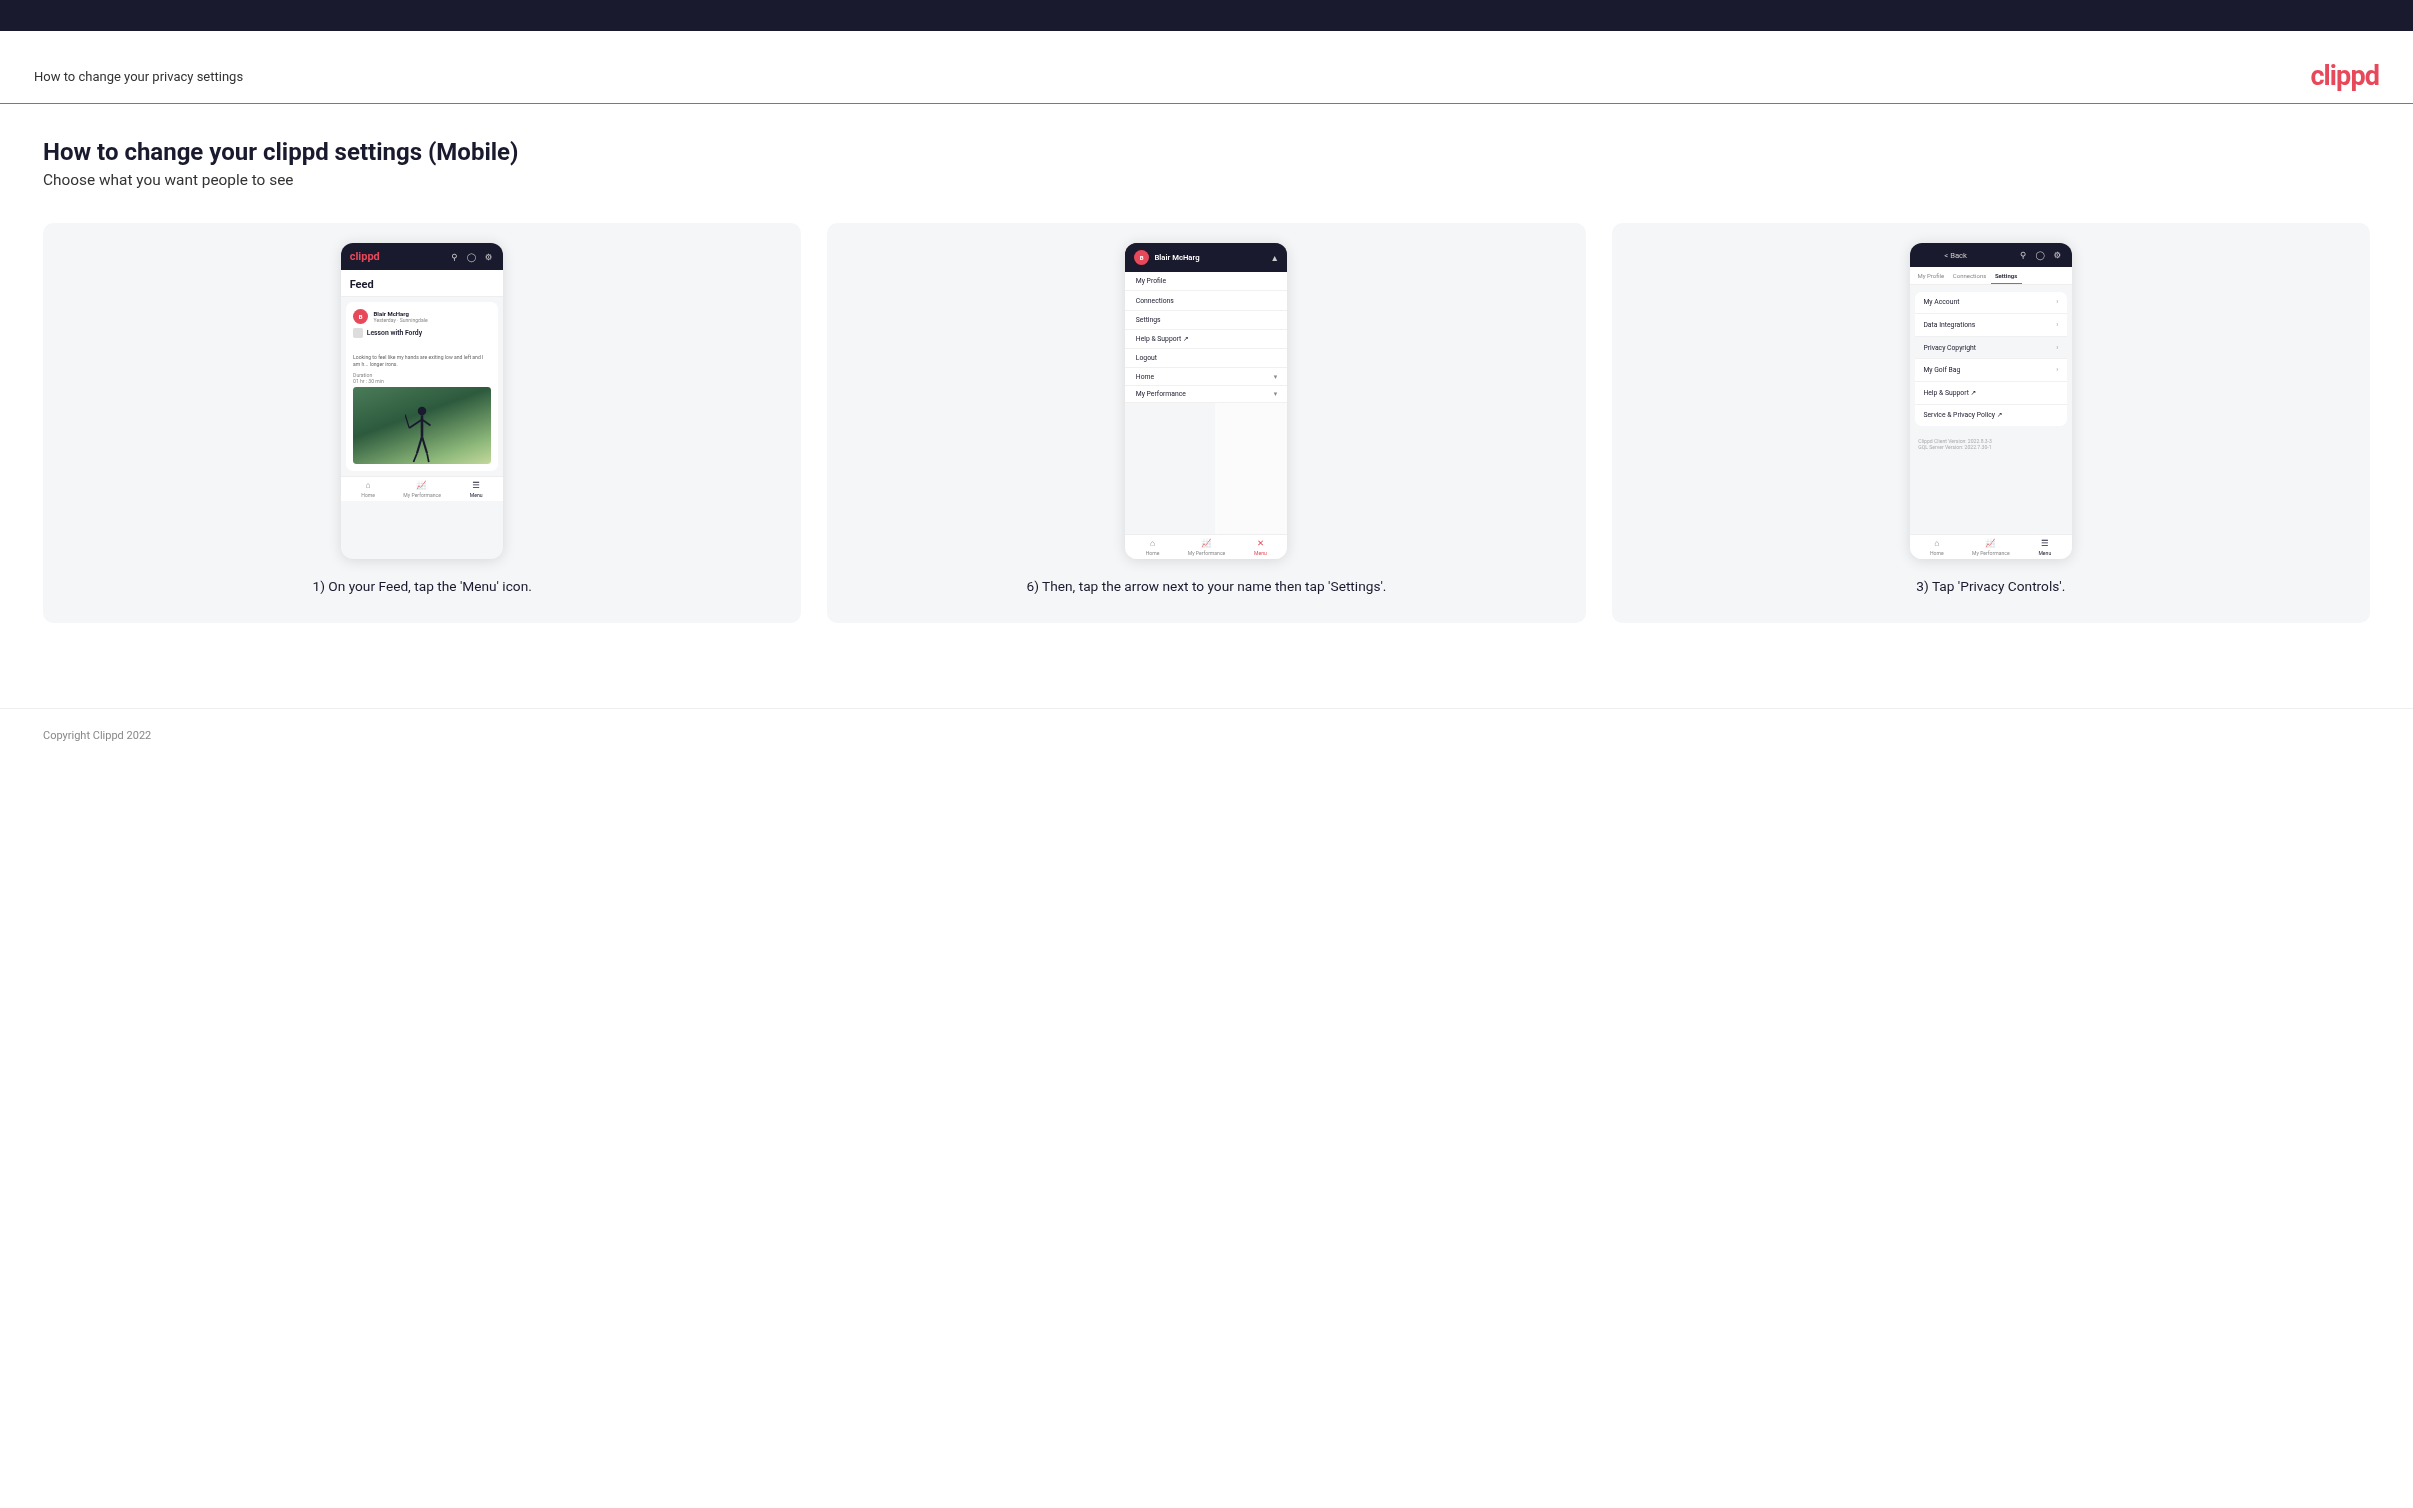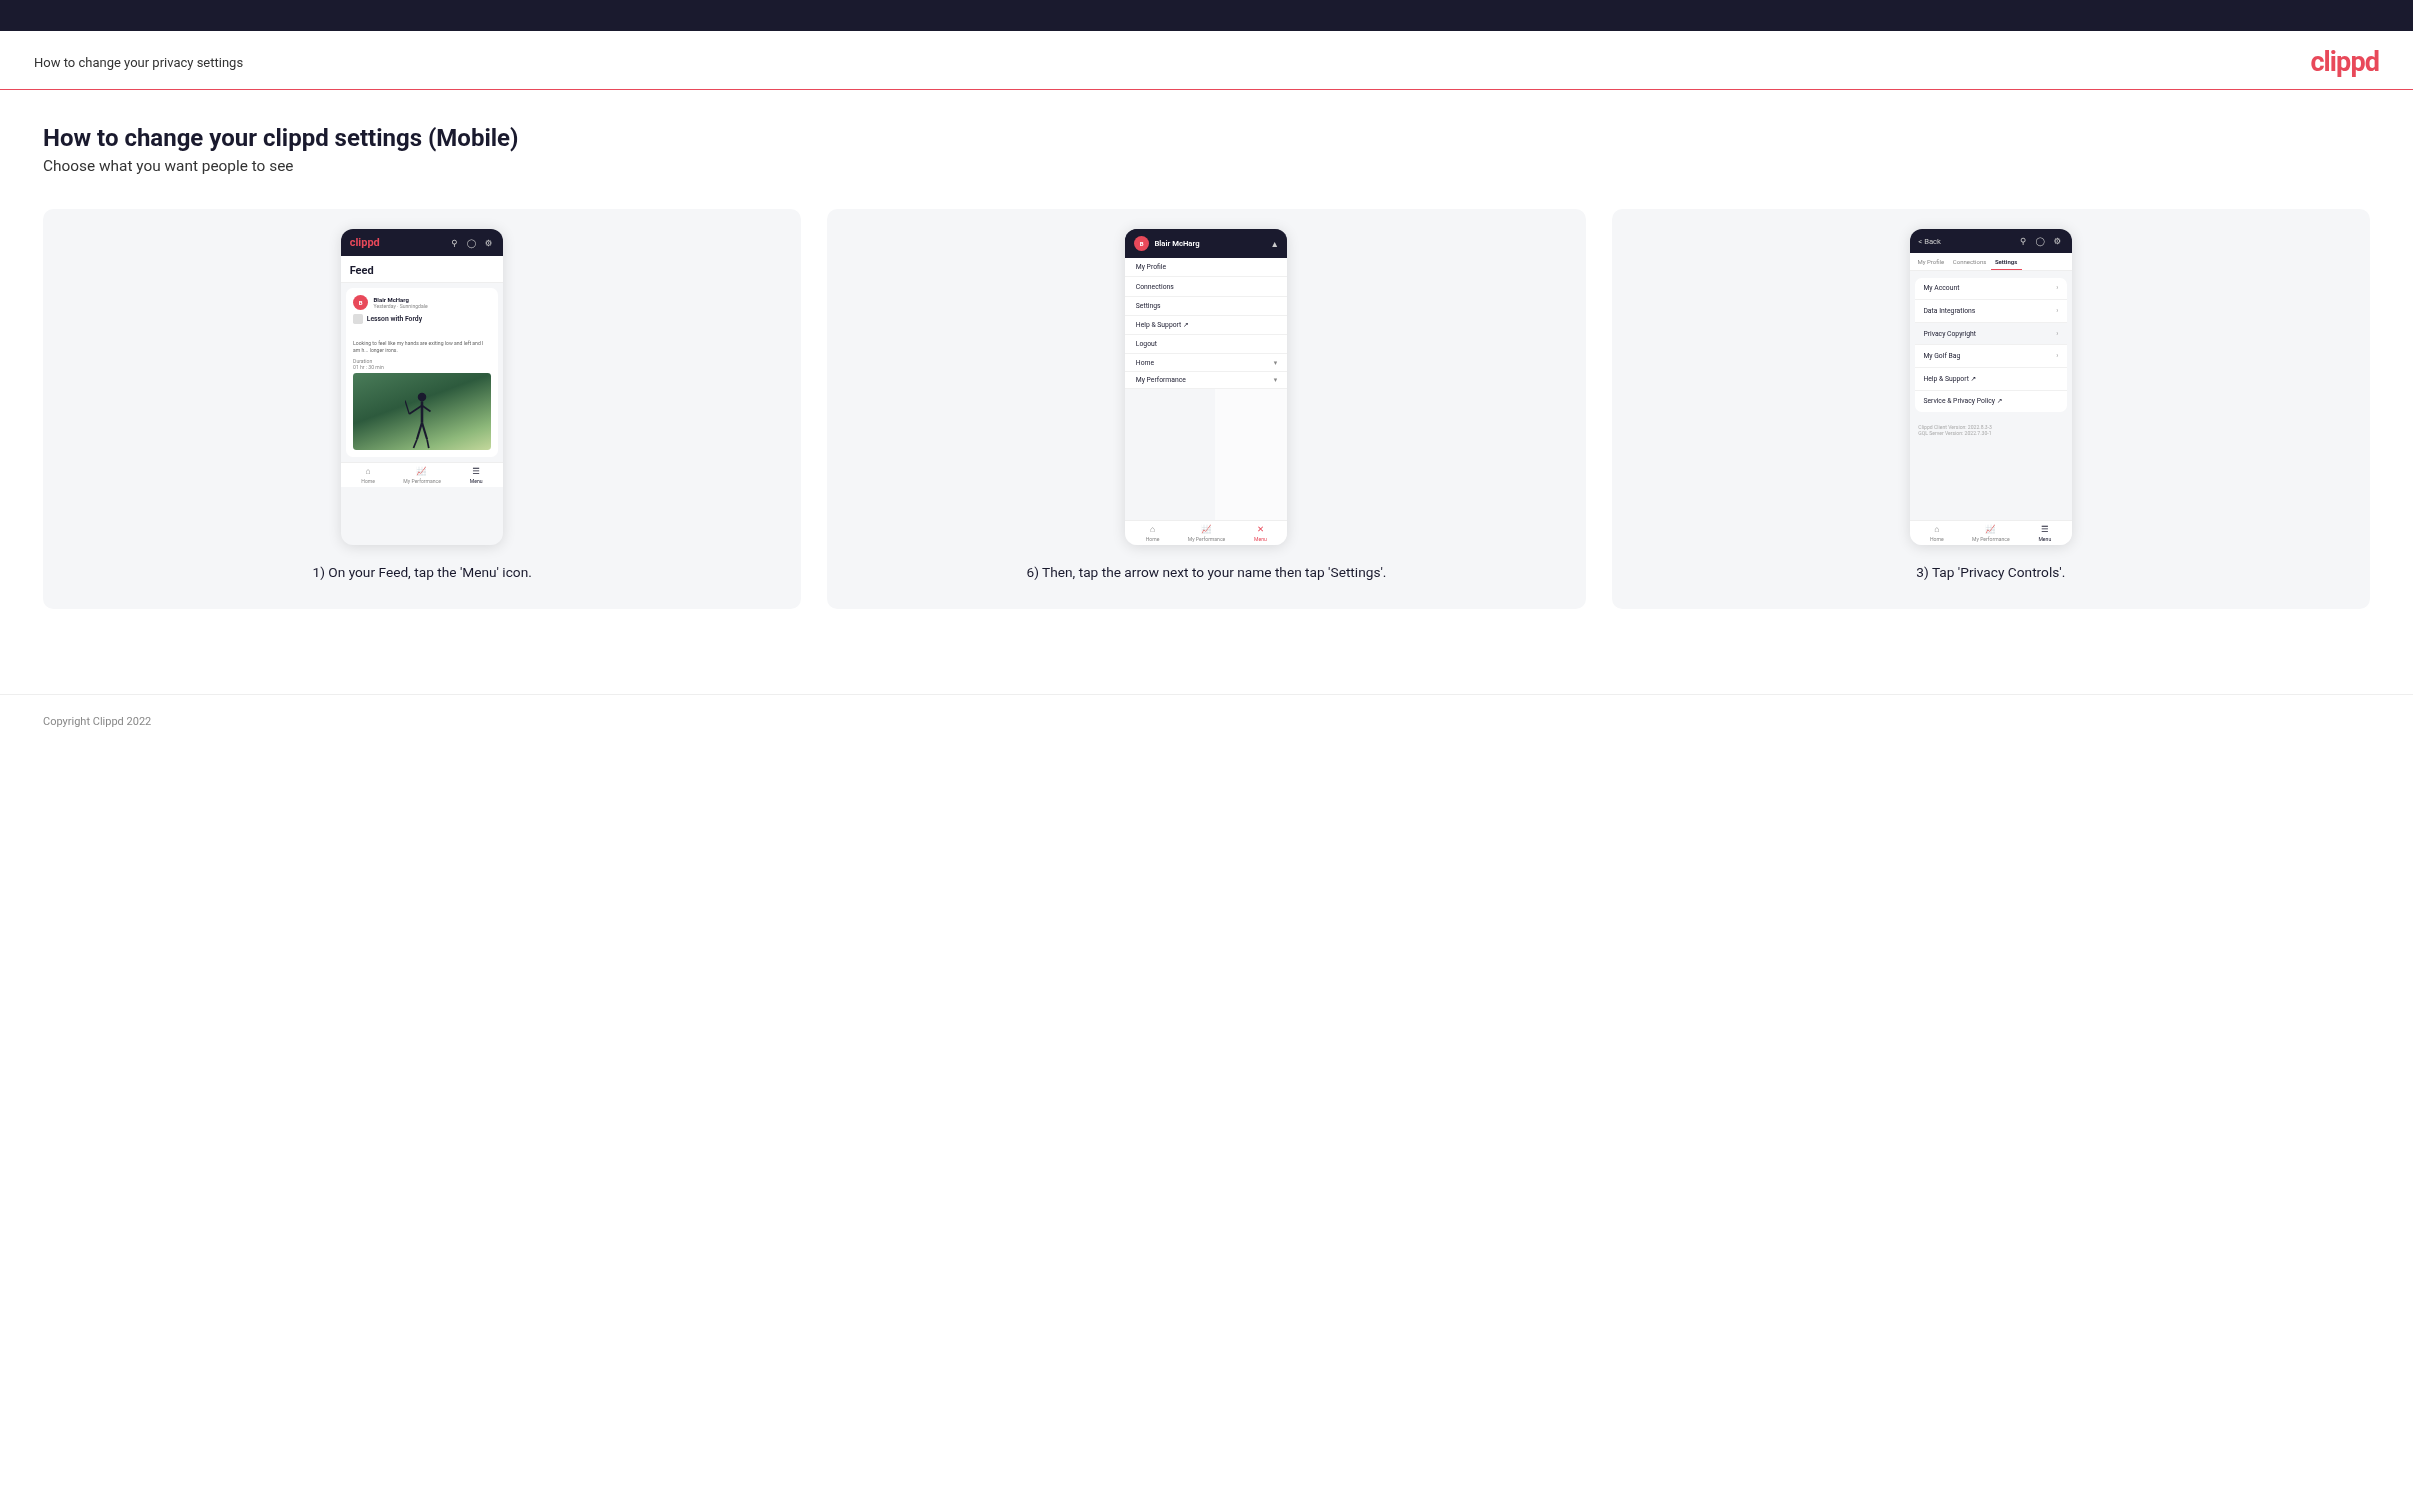--- a/index.html
+++ b/index.html
@@ -17,20 +17,21 @@
       width: 100%;
     }
 
     
     .header {
       display: flex;
       align-items: center;
       justify-content: space-between;
       padding: 15.4px 34px 10.3px 34px;
       border-bottom: 1.7px solid #e8495a;
+      margin-top: 14px;
     }
 
     .header-title {
       font-size: 13px;
       color: #333;
       font-weight: 400;
     }
 
     .logo {
       font-size: 27px;
@@ -347,20 +348,21 @@
       align-items: center;
       justify-content: space-between;
     }
 
     .back-btn {
       font-size: 7.7px;
       color: #ccc;
       display: flex;
       align-items: center;
       gap: 2.6px;
+      margin-left: 26px;
     }
 
     .settings-tabs {
       background: white;
       display: flex;
       border-bottom: 0.9px solid #eee;
       padding: 0 3.4px;
     }
 
     .settings-tab {

